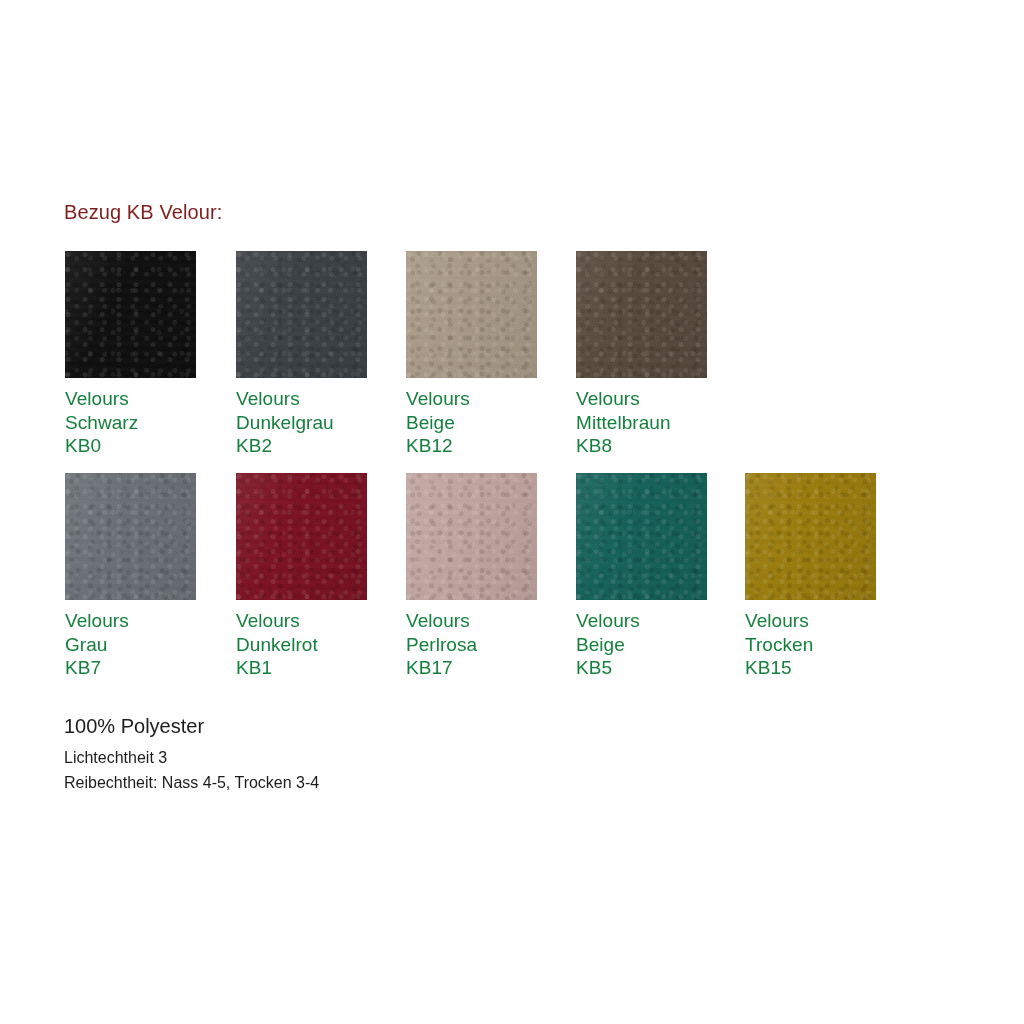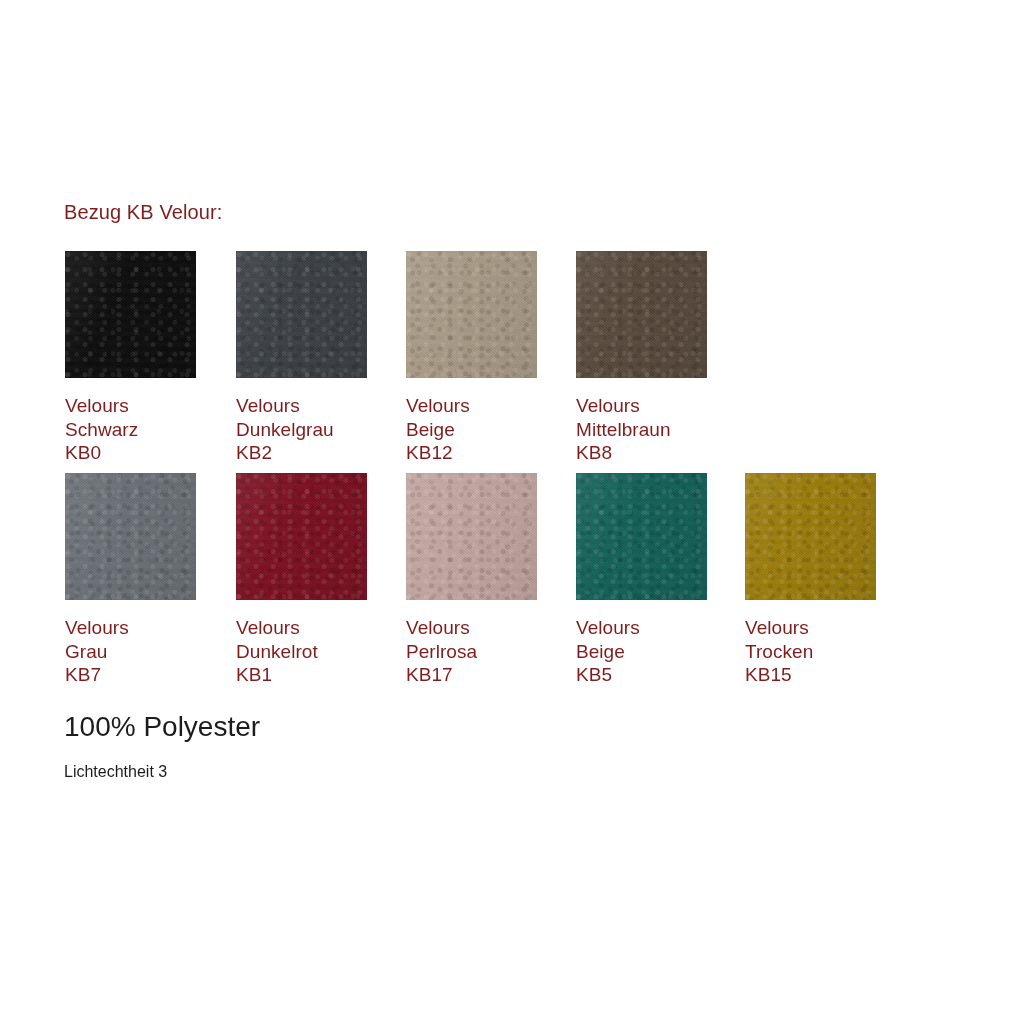--- a/index.html
+++ b/index.html
@@ -73,40 +73,40 @@
   .swatch-chip::after {
     content: "";
     position: absolute;
     inset: 0;
     background-image:
       linear-gradient(115deg, rgba(255,255,255,0.07) 0%, rgba(0,0,0,0.00) 38%, rgba(0,0,0,0.07) 100%),
       repeating-linear-gradient(42deg, rgba(255,255,255,0.035) 0 1px, rgba(0,0,0,0.035) 1px 2px);
     pointer-events: none;
   }
   .swatch-label {
-    margin-top: 16px;
+    margin-top: 9px;
     font-size: 19px;
     line-height: 23.5px;
-    color: #7f1d1d;
+    color: #15803d;
     letter-spacing: 0.05px;
     white-space: nowrap;
   }
   .swatch-label .ln { display: block; }
   
   .spec {
     position: absolute;
     left: 64px;
     top: 712px;
     width: 520px;
   }
   .spec-title {
-    font-size: 28px;
+    font-size: 20px;
     line-height: 29px;
     color: #1c1c1c;
-    margin-bottom: 18px;
+    margin-bottom: 4px;
     white-space: nowrap;
   }
   .spec-line {
     font-size: 16px;
     line-height: 25px;
     color: #1c1c1c;
     white-space: nowrap;
   }
 </style>
 </head>
@@ -188,16 +188,17 @@
           <span class="ln">Trocken</span>
           <span class="ln">KB15</span>
         </div>
       </div>
     </div>
 
   <div class="spec">
     <div class="spec-title">100% Polyester</div>
     <div id="spec-lines">
         <div class="spec-line">Lichtechtheit 3</div>
+        <div class="spec-line">Reibechtheit: Nass 4-5, Trocken 3-4</div>
       </div>
   </div>
 
 </div>
 
 </body></html>

